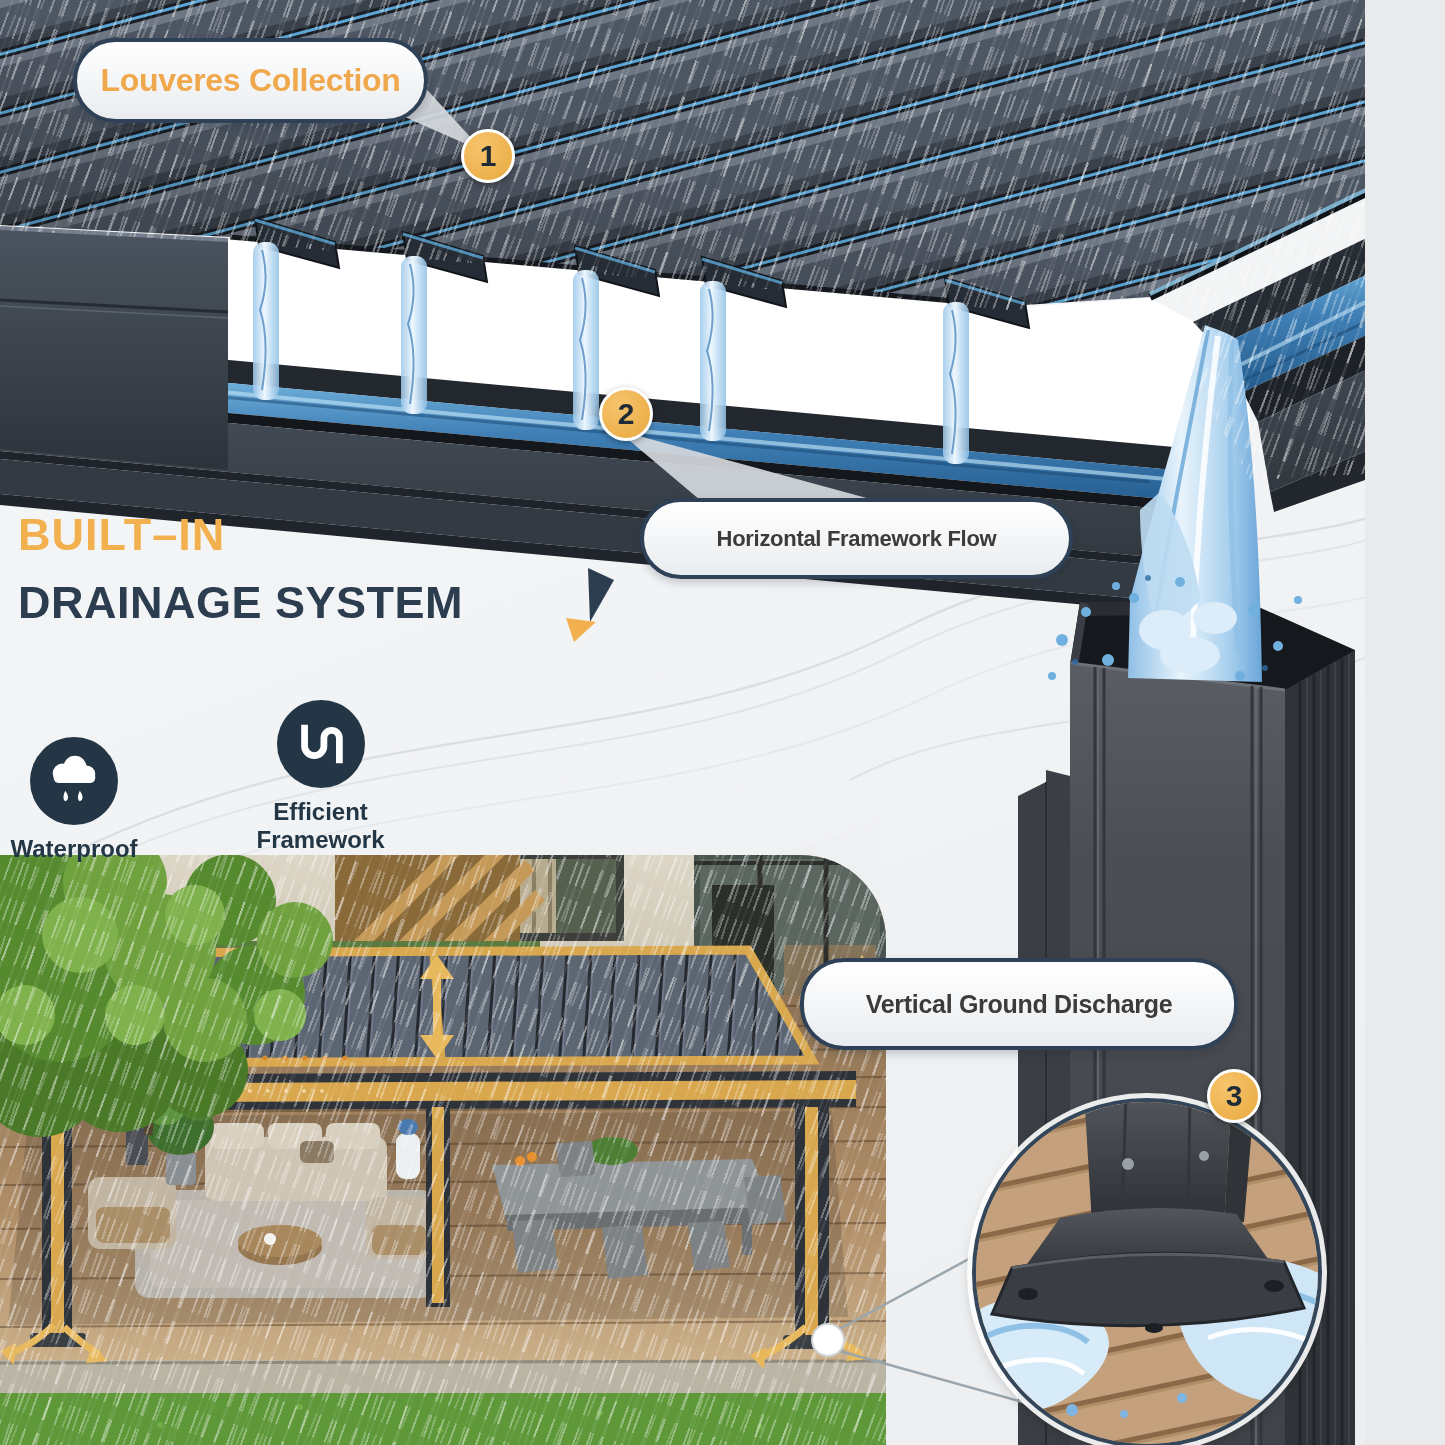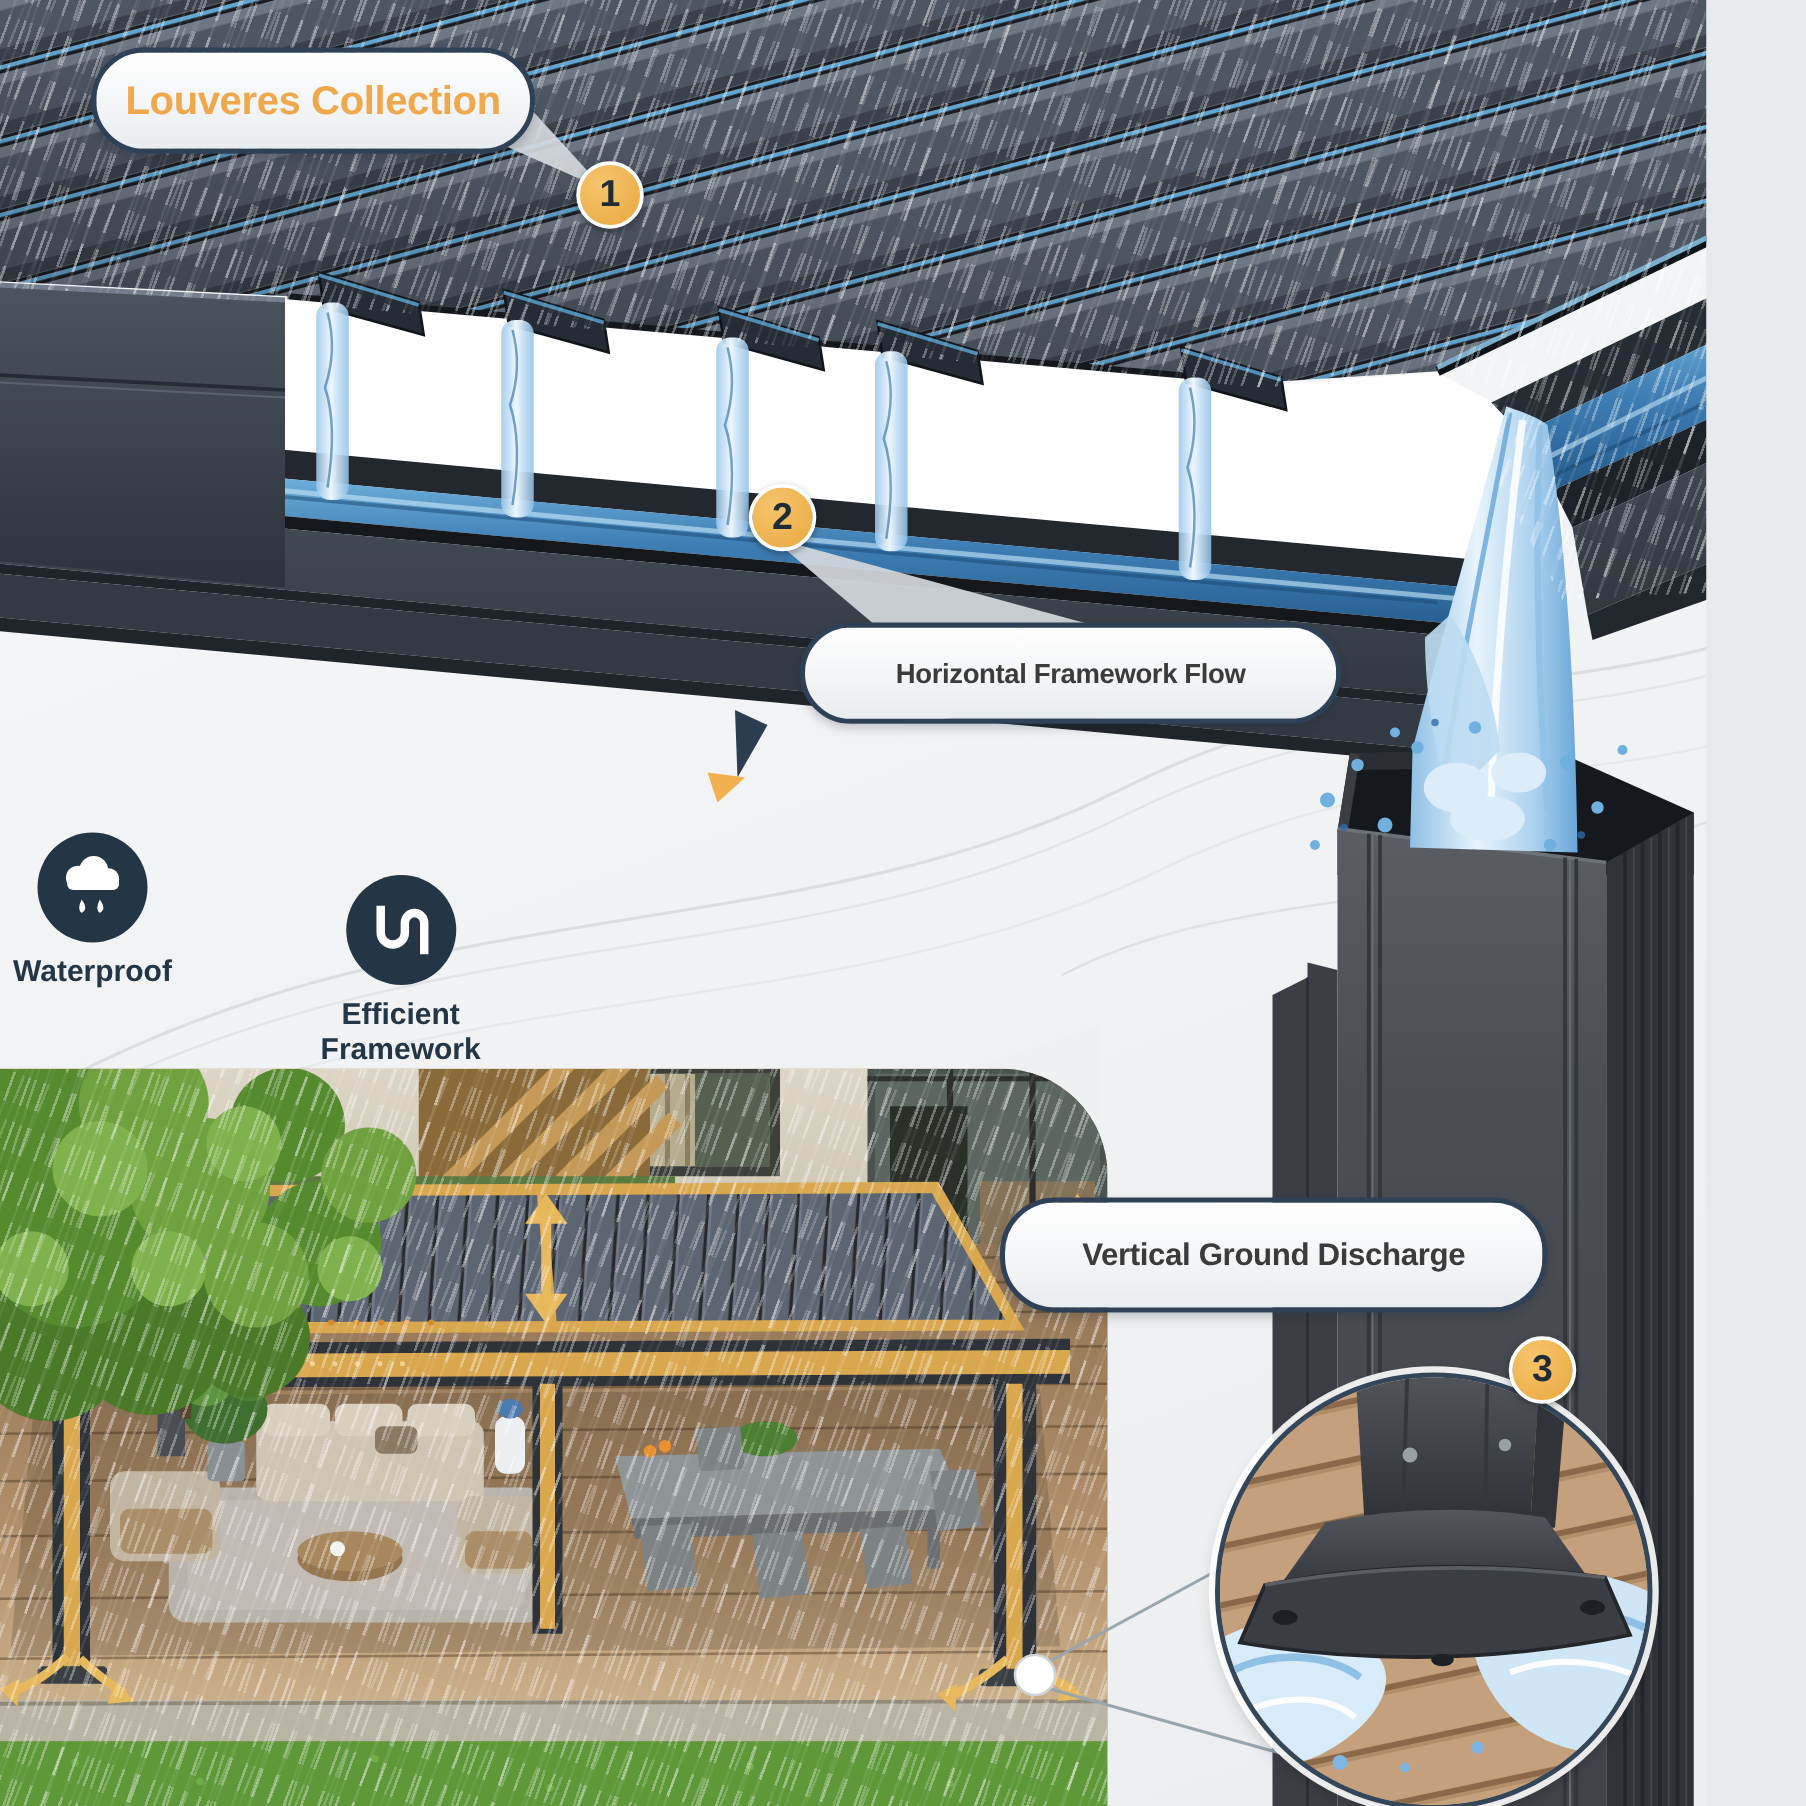--- a/index.html
+++ b/index.html
@@ -28,21 +28,21 @@
     color:#1f2b37;font-size:30px;font-weight:800;z-index:45;}
   #badge-1{left:461px;top:129px;}
   #badge-2{left:599px;top:387px;}
   #badge-3{left:1207px;top:1069px;}
   
   #headline{position:absolute;left:18px;top:512px;z-index:30;line-height:1;}
   #headline .l1{display:block;color:#f3b04e;font-size:45px;font-weight:800;letter-spacing:1px;}
   #headline .l2{display:block;margin-top:23px;color:#2c3d50;font-size:45px;font-weight:800;letter-spacing:.5px;}
   
   .feature{position:absolute;z-index:30;text-align:center;}
-  #feature-1{left:8px;top:666px;width:132px;}
+  #feature-1{left:8px;top:737px;width:132px;}
   #feature-2{left:238px;top:700px;width:165px;}
   .fcircle{width:88px;height:88px;border-radius:50%;background:#243646;margin:0 auto;
     display:flex;align-items:center;justify-content:center;}
   .feature .flabel{display:block;margin-top:10px;color:#233646;font-size:24px;font-weight:700;}
   
   .rain{position:absolute;pointer-events:none;
     background:
      repeating-linear-gradient(110deg,transparent 0 11px,rgba(255,255,255,.34) 11px 13px),
      repeating-linear-gradient(112deg,transparent 0 19px,rgba(255,255,255,.20) 19px 21px),
      repeating-linear-gradient(108deg,transparent 0 29px,rgba(255,255,255,.26) 29px 31px);
@@ -562,20 +562,24 @@
   <div class="badge" id="badge-1">
       <span>1</span>
     </div>
   <div class="badge" id="badge-2">
       <span>2</span>
     </div>
   <div class="badge" id="badge-3">
       <span>3</span>
     </div>
 
+  <div id="headline">
+    <span class="l1">BUILT–IN</span>
+    <span class="l2">DRAINAGE SYSTEM</span>
+  </div>
 
   <div class="feature" id="feature-1">
     <div class="fcircle">
       <svg width="58" height="58" viewBox="0 0 60 60" fill="#ffffff">
         <circle cx="18" cy="22" r="10"></circle>
           <circle cx="31" cy="16" r="12"></circle>
           <circle cx="43" cy="23" r="9"></circle>
         <rect x="9" y="21" width="43" height="11" rx="5"></rect>
         <path d="M21,40 q-4,8 0,11 q6,-3 0,-11 Z"></path>
         <path d="M36,40 q-4,8 0,11 q6,-3 0,-11 Z"></path>

